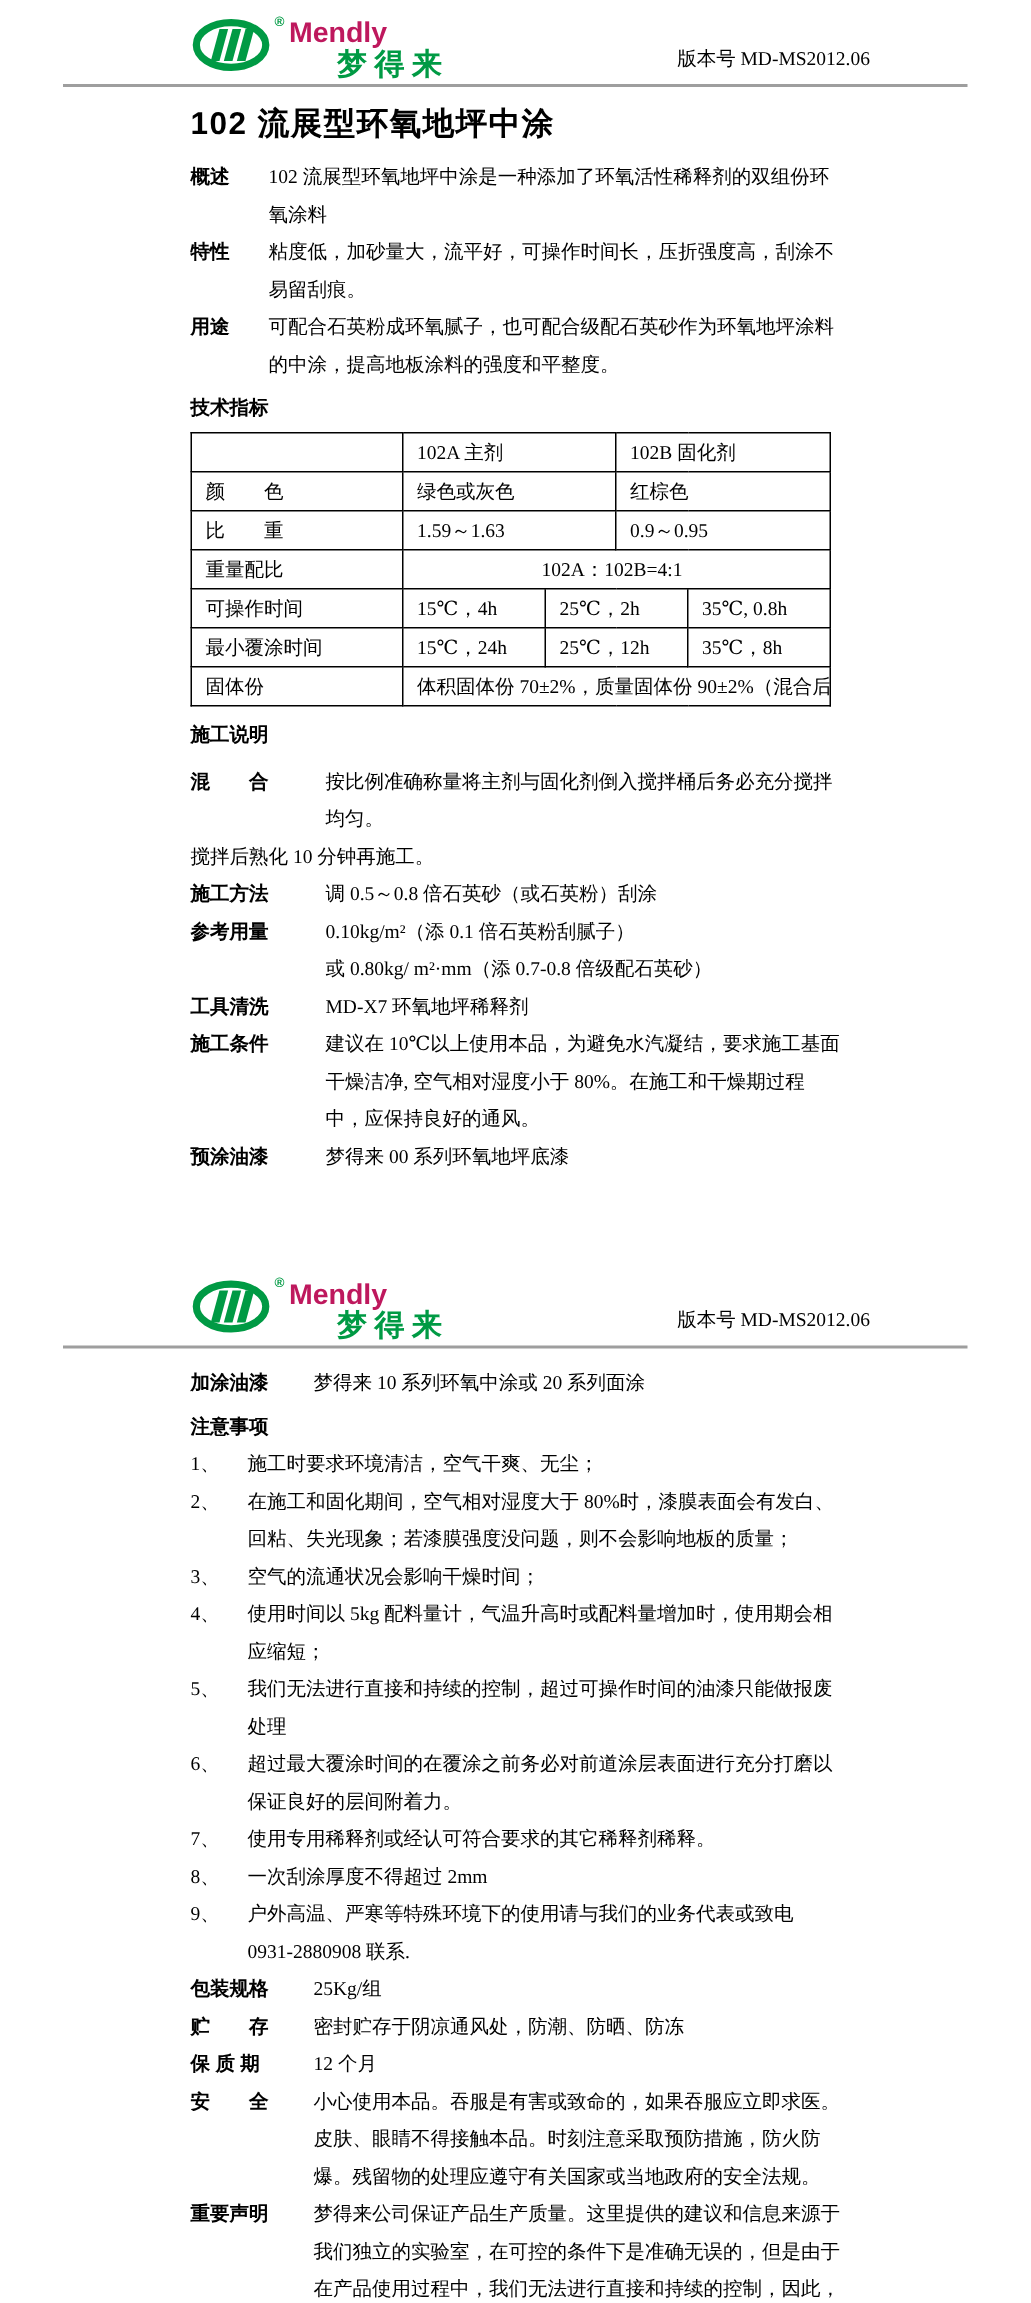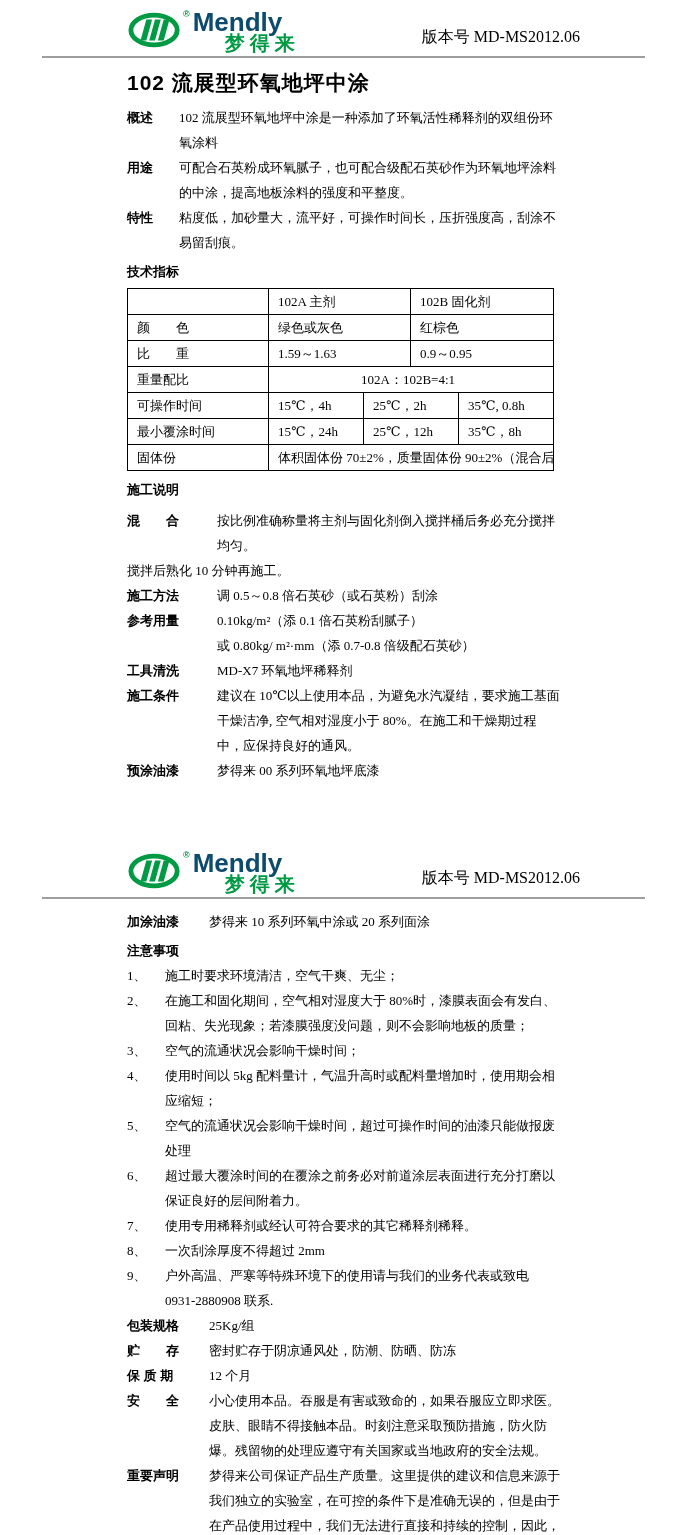--- a/index.html
+++ b/index.html
@@ -17,27 +17,27 @@
     border-bottom:2px solid #9e9e9e;
     display:flex; align-items:flex-end; justify-content:space-between;
   }
   .brand { display:flex; align-items:flex-start; }
   .brand svg { display:block; }
   .reg { font-size:9px; color:#009A44; font-weight:bold; position:relative; top:-1px; left:1px;
          font-family:"Liberation Sans","DejaVu Sans",sans-serif; }
   .wordmark { margin-left:4px; margin-top:1px; }
   .wm-en {
     font-family:"Liberation Sans","DejaVu Sans",sans-serif;
-    font-weight:bold; font-size:26px; line-height:23px; color:#0c4a6e; letter-spacing:0px;
+    font-weight:bold; font-size:19px; line-height:23px; color:#be185d; letter-spacing:0px;
   }
   .wm-cn {
     font-family:"Liberation Sans","DejaVu Sans",sans-serif;
     font-weight:bold; font-size:20px; line-height:18px; color:#009A44; letter-spacing:5px; margin-left:32px;
   }
-  .version { font-size:16px; padding:0 65px 4px 0; white-space:nowrap; }
+  .version { font-size:13px; padding:0 65px 4px 0; white-space:nowrap; }
 
   
   .content { margin:0 127px 0 127px; }
 
   .doc-title {
     font-family:"Liberation Sans","DejaVu Sans",sans-serif;
     font-weight:bold; font-size:21px; line-height:24px; margin:13px 0 2px 0; letter-spacing:1px;
   }
 
   .row { display:flex; line-height:25px; }
@@ -102,26 +102,26 @@
 
   <div class="content">
 
     <h1 class="doc-title">102 流展型环氧地坪中涂</h1>
 
     <div class="row mt10">
       <span class="lbl w40">概述</span>
       <span class="txt">102 流展型环氧地坪中涂是一种添加了环氧活性稀释剂的双组份环氧涂料</span>
     </div>
     <div class="row">
+      <span class="lbl w40">特性</span>
+      <span class="txt">粘度低，加砂量大，流平好，可操作时间长，压折强度高，刮涂不易留刮痕。</span>
+    </div>
+    <div class="row">
       <span class="lbl w40">用途</span>
       <span class="txt">可配合石英粉成环氧腻子，也可配合级配石英砂作为环氧地坪涂料的中涂，提高地板涂料的强度和平整度。</span>
-    </div>
-    <div class="row">
-      <span class="lbl w40">特性</span>
-      <span class="txt">粘度低，加砂量大，流平好，可操作时间长，压折强度高，刮涂不易留刮痕。</span>
     </div>
 
     <div class="sec-h">技术指标</div>
 
     <table class="spec">
       <colgroup>
         <col style="width:141px">
         <col style="width:47px">
           <col style="width:48px">
           <col style="width:47px">
@@ -247,21 +247,21 @@
     <div class="note">
       <span class="num">3、</span>
       <span class="ntxt">空气的流通状况会影响干燥时间；</span>
     </div>
     <div class="note">
       <span class="num">4、</span>
       <span class="ntxt">使用时间以 5kg 配料量计，气温升高时或配料量增加时，使用期会相应缩短；</span>
     </div>
     <div class="note">
       <span class="num">5、</span>
-      <span class="ntxt">空气的流通状况会影响干燥时间，超过可操作时间的油漆只能做报废处理</span>
+      <span class="ntxt">我们无法进行直接和持续的控制，超过可操作时间的油漆只能做报废处理</span>
     </div>
     <div class="note">
       <span class="num">6、</span>
       <span class="ntxt">超过最大覆涂时间的在覆涂之前务必对前道涂层表面进行充分打磨以保证良好的层间附着力。</span>
     </div>
     <div class="note">
       <span class="num">7、</span>
       <span class="ntxt">使用专用稀释剂或经认可符合要求的其它稀释剂稀释。</span>
     </div>
     <div class="note">

